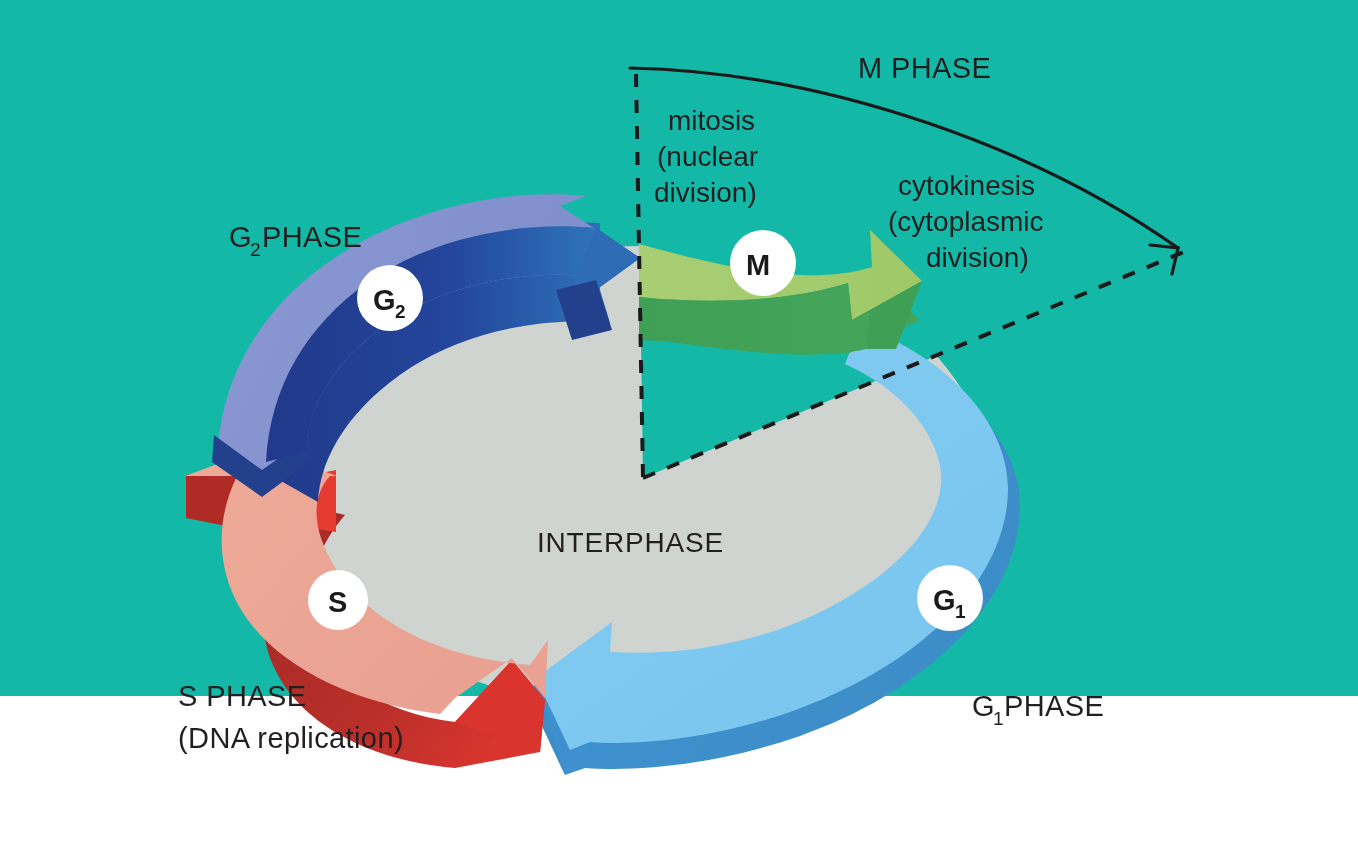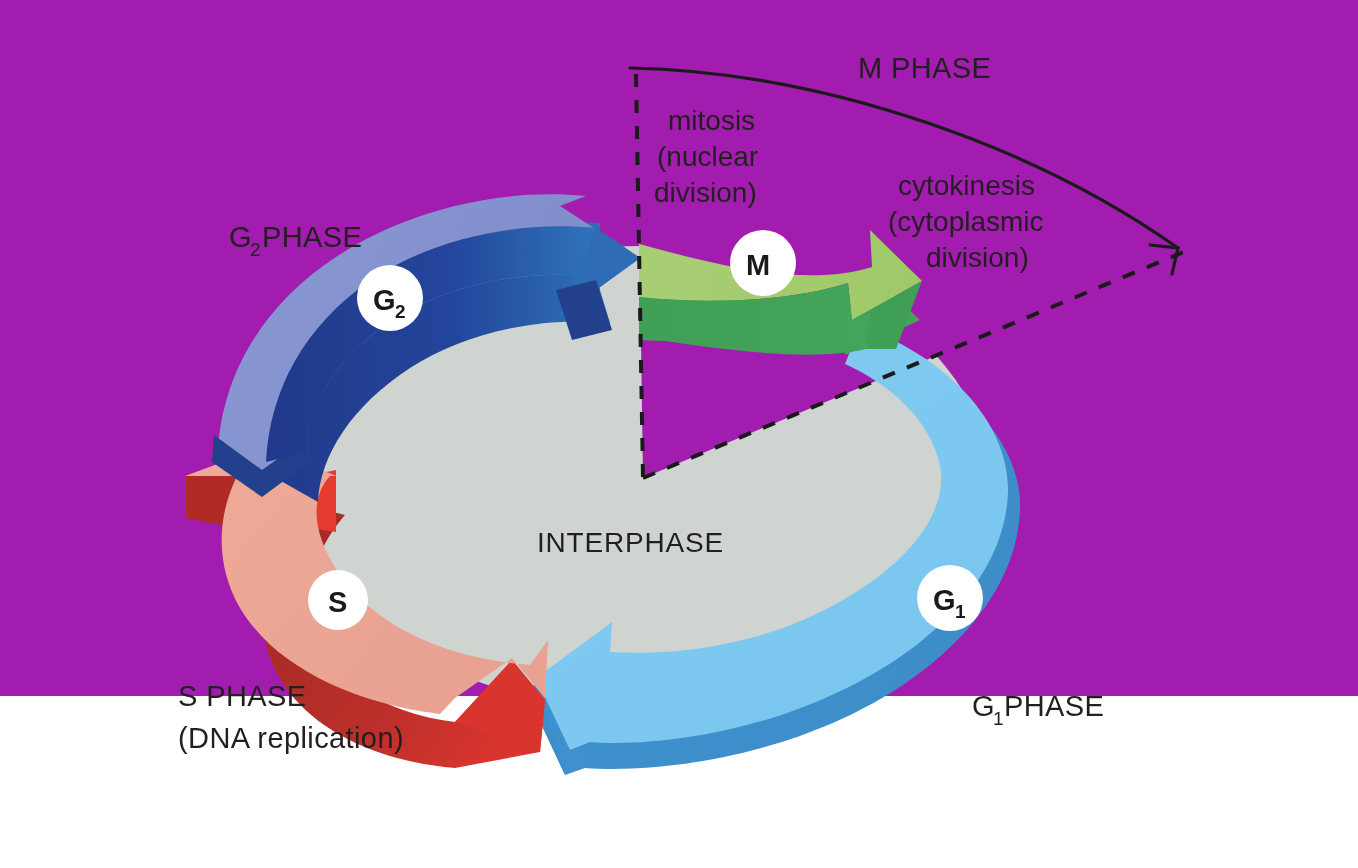--- a/index.html
+++ b/index.html
@@ -10,21 +10,21 @@
   body {
     width: 1358px;
     height: 868px;
     overflow: hidden;
     font-family: "Liberation Sans", sans-serif;
   }
   #stage {
     position: relative;
     width: 1358px;
     height: 696px;
-    background: #a21caf;
+    background: #14b8a6;
   }
   svg#cellcycle {
     position: absolute;
     left: 0;
     top: 0;
     width: 1358px;
     height: 868px;
     display: block;
   }
   .lbl {

